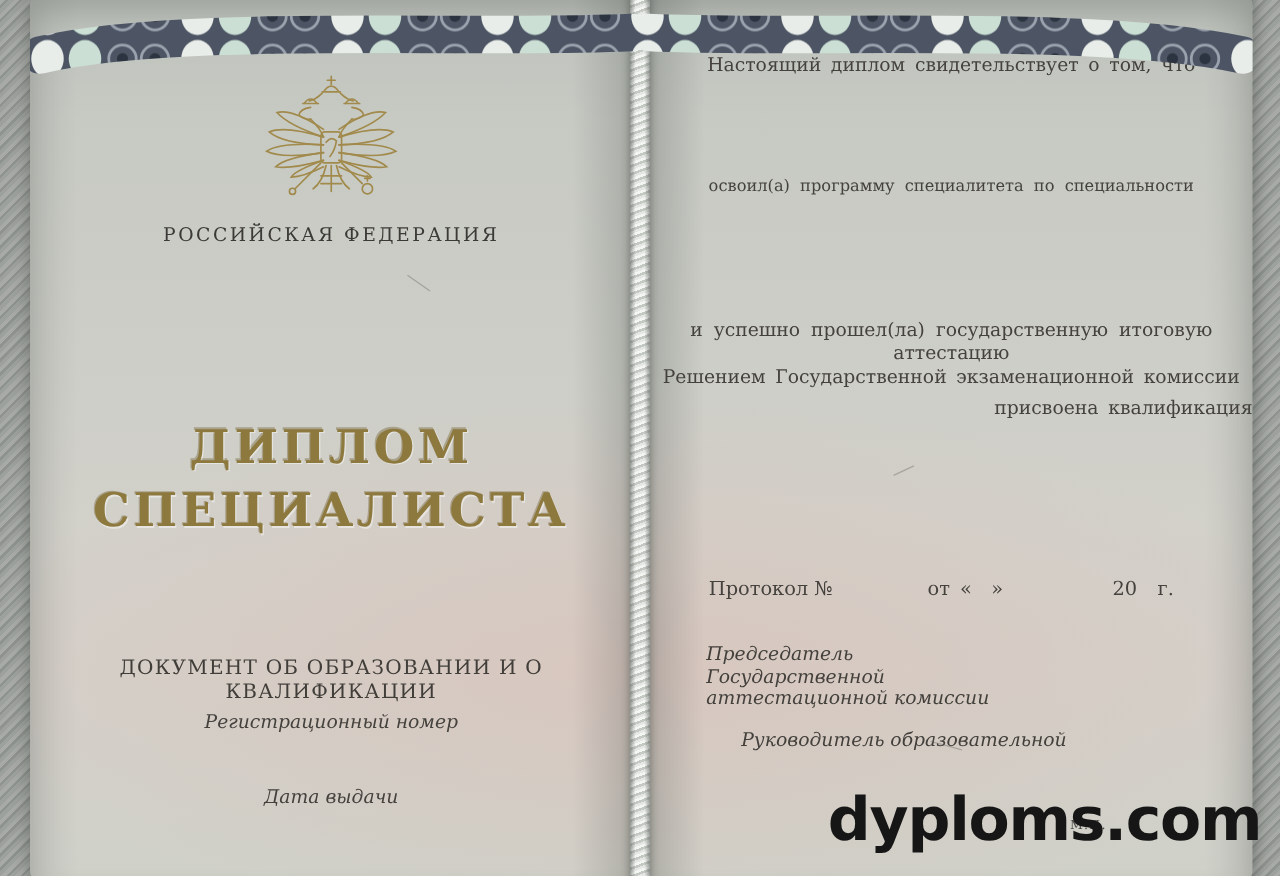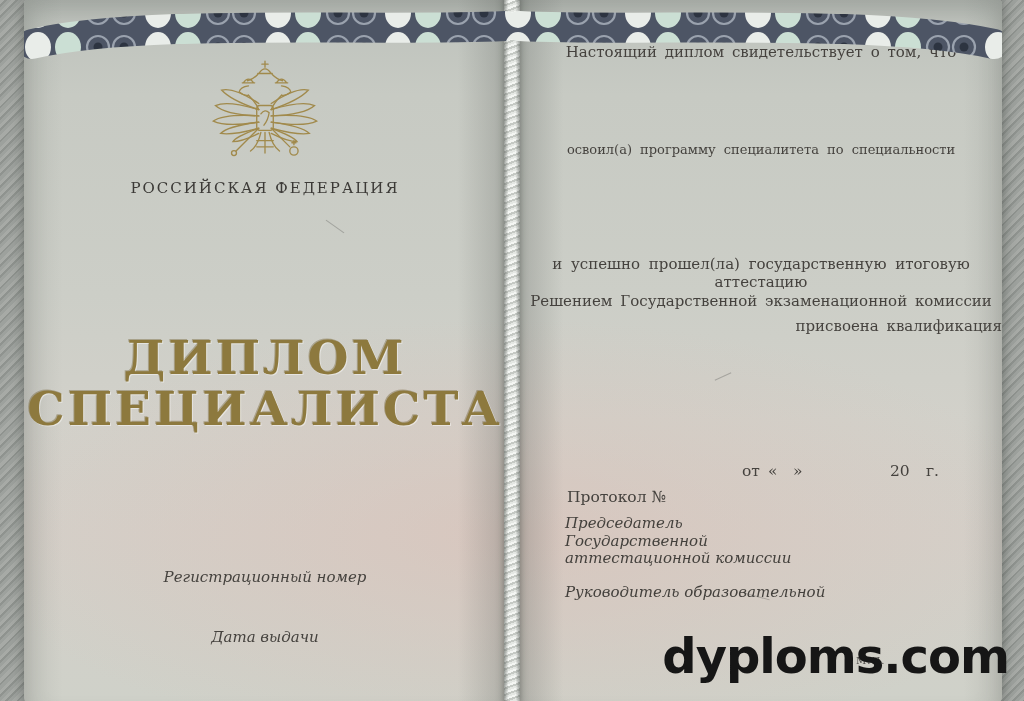--- a/index.html
+++ b/index.html
@@ -25,41 +25,41 @@
     background:
       linear-gradient(90deg, rgba(80,85,80,.55) 0%, rgba(80,85,80,0) 28%, rgba(80,85,80,0) 72%, rgba(80,85,80,.55) 100%),
       repeating-linear-gradient(160deg,#f4f6f3 0 2px,#c5c9c4 2px 4px,#e4e7e3 4px 6px);
     box-shadow:0 0 7px rgba(55,60,55,.5);
   }
   .band{position:absolute;left:0;top:0;z-index:4;pointer-events:none;}
   .ctext{position:absolute;left:0;right:0;text-align:center;}
   .ink{color:#45423e;}
   .coat{position:absolute;left:0;right:0;top:60px;display:flex;justify-content:center;}
   .country{top:183px;font-size:15px;letter-spacing:2px;color:#3c3a37;}
-  .title{top:336px;font-weight:bold;font-size:47px;line-height:51px;letter-spacing:3px;color:#8d793e;
+  .title{top:336px;font-weight:bold;font-size:37px;line-height:51px;letter-spacing:3px;color:#8d793e;
          text-shadow:1px 1px 0 rgba(255,255,255,.45), -1px -1px 0 rgba(96,76,26,.35);}
   .doctype{top:528px;font-size:16px;letter-spacing:1px;color:#413e3a;}
   .ital{font-style:italic;}
   .reglabel{top:572px;font-size:15px;}
   .datelabel{top:632px;font-size:15px;}
   .r-intro{top:47px;font-size:15px;word-spacing:3px;}
   .r-program{top:146px;font-size:13px;word-spacing:4px;}
   .r-attest{top:259px;font-size:15px;word-spacing:4px;}
   .r-commis{top:296px;font-size:15px;word-spacing:3px;}
   .r-qualif{top:321px;font-size:15px;word-spacing:3px;text-align:right;}
   .protocol{position:absolute;top:466px;left:0;right:0;height:20px;font-size:15.5px;}
-  .protocol .plabel{position:absolute;left:47px;margin-top:26px;}
+  .protocol .plabel{position:absolute;left:47px;}
   .protocol .pfrom{position:absolute;left:222px;}
   .protocol .qo{position:absolute;left:248px;}
   .protocol .qc{position:absolute;left:273px;}
   .protocol .pyear{position:absolute;left:370px;}
   .protocol .psuffix{position:absolute;left:406px;}
   .sigblock{position:absolute;left:45px;font-size:15px;line-height:17.5px;font-style:italic;color:#43403c;}
   .sig1{top:519px;}
-  .sig2{top:588px;}
+  .sig2{top:588px;margin-left:28px;}
   .seal{position:absolute;left:336px;top:659px;font-size:10px;letter-spacing:1px;color:#4e4c49;}
   .watermark{
     position:absolute;right:15px;bottom:17px;z-index:9;
     font-family:"DejaVu Sans","Liberation Sans",sans-serif;
     font-weight:bold;font-size:48px;letter-spacing:-1px;color:#161616;
   }
   .speck{position:absolute;background:rgba(85,85,82,.35);z-index:2;}
 </style>
 </head>
 <body>
@@ -107,20 +107,21 @@
         </svg>
       </div>
 
       <div class="ctext country">РОССИЙСКАЯ ФЕДЕРАЦИЯ</div>
 
       <div class="ctext title">
         <div>ДИПЛОМ</div>
         <div>СПЕЦИАЛИСТА</div>
       </div>
 
+      <div class="ctext doctype">ДОКУМЕНТ ОБ ОБРАЗОВАНИИ И О КВАЛИФИКАЦИИ</div>
       <div class="ctext ital ink reglabel">Регистрационный номер</div>
       <div class="ctext ital ink datelabel">Дата выдачи</div>
     </div>
 
     <div class="spine"></div>
 
     <div class="page right">
       <div class="ctext ink r-intro">Настоящий диплом свидетельствует о том, что</div>
       <div class="ctext ink r-program">освоил(а) программу специалитета по специальности</div>
       <div class="ctext ink r-attest">и успешно прошел(ла) государственную итоговую аттестацию</div>

